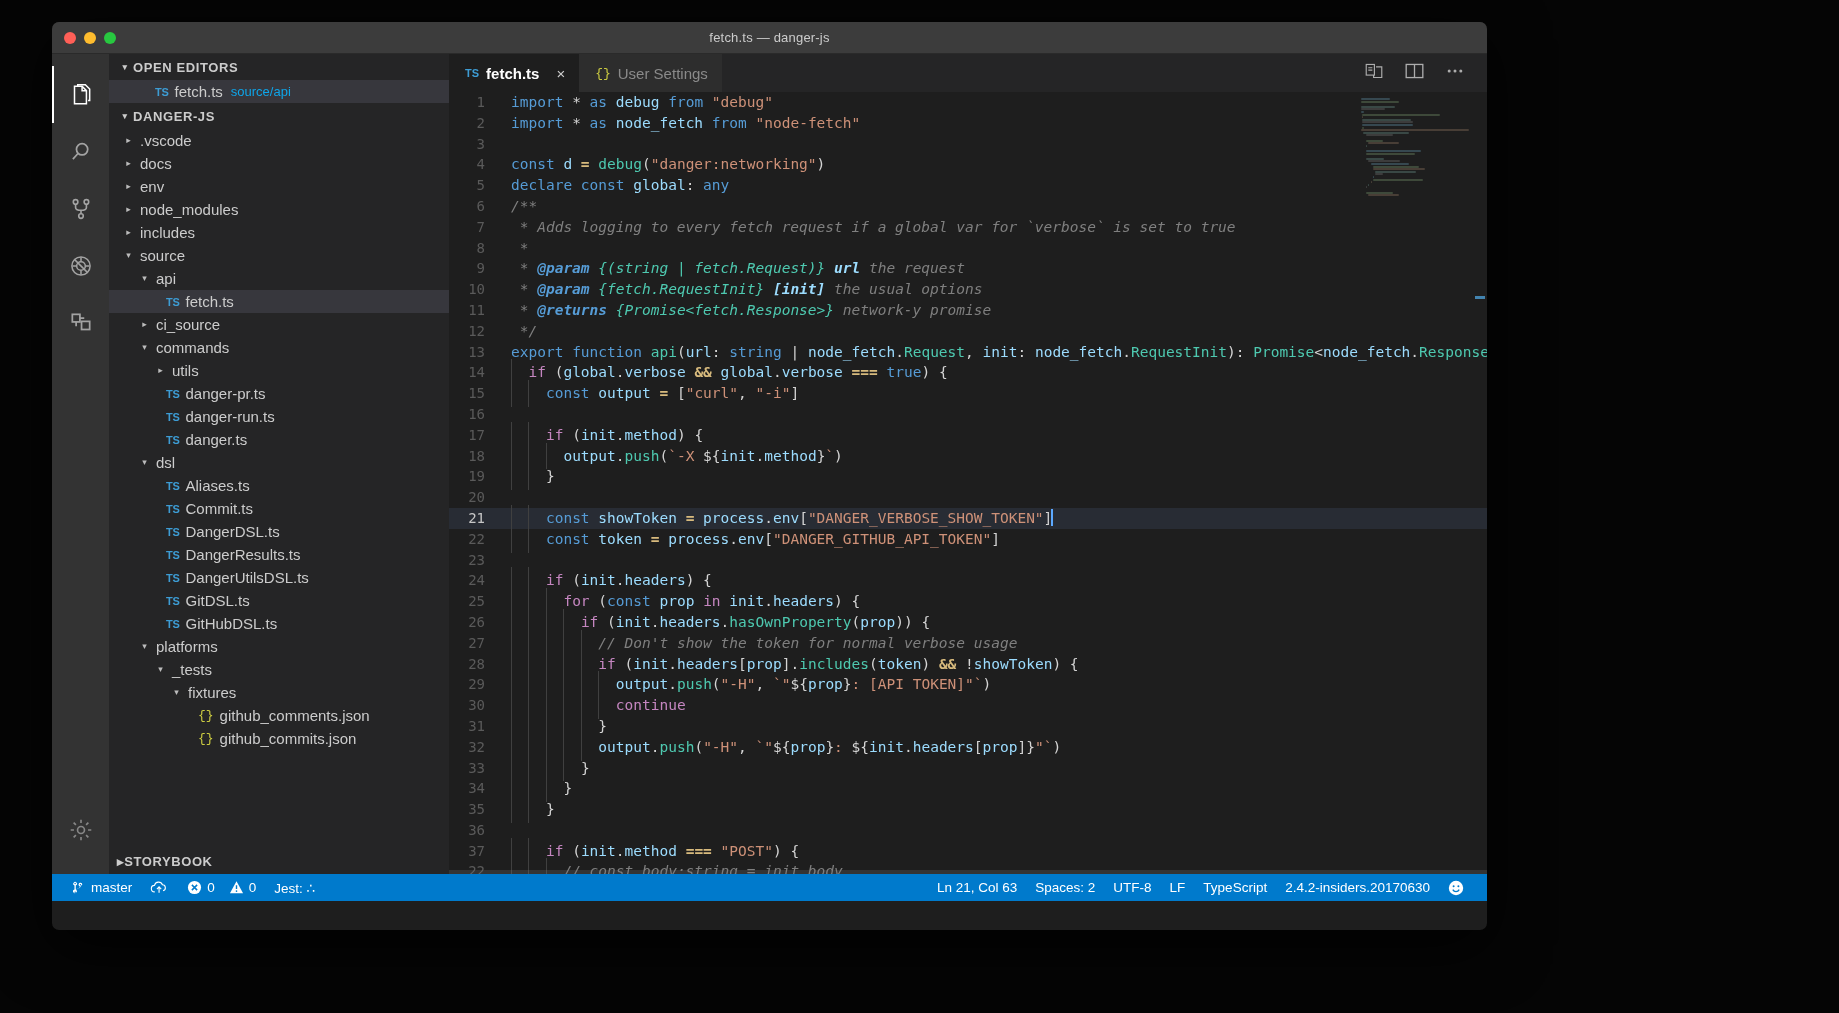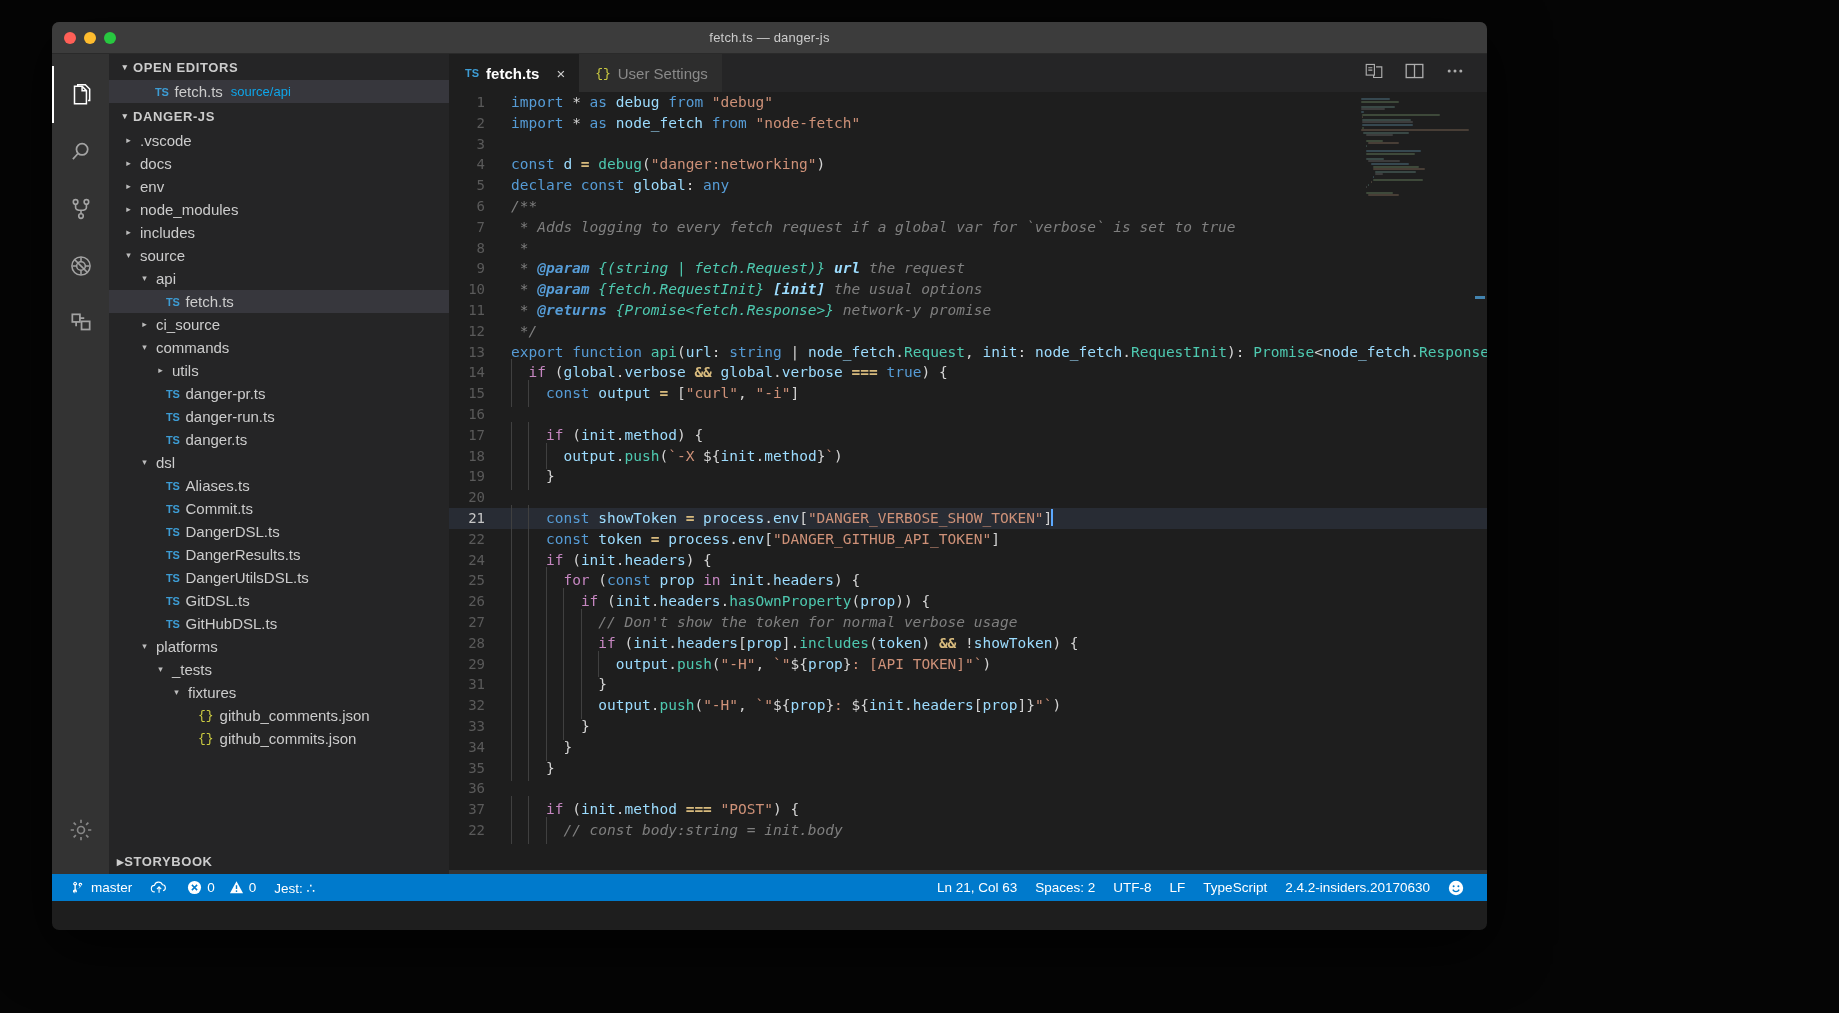--- a/index.html
+++ b/index.html
@@ -472,26 +472,28 @@
               <div class="cl"><span class="ln">13</span><span class="code"><span class="k">export</span><span class="punct"> </span><span class="k">function</span><span class="punct"> </span><span class="fg">api</span><span class="punct">(</span><span class="var">url</span><span class="punct">:</span><span class="punct"> </span><span class="k">string</span><span class="punct"> </span><span class="punct">|</span><span class="punct"> </span><span class="var">node_fetch</span><span class="punct">.</span><span class="typ">Request</span><span class="punct">,</span><span class="punct"> </span><span class="var">init</span><span class="punct">:</span><span class="punct"> </span><span class="var">node_fetch</span><span class="punct">.</span><span class="typ">RequestInit</span><span class="punct">)</span><span class="punct">:</span><span class="punct"> </span><span class="typ">Promise</span><span class="punct">&lt;</span><span class="var">node_fetch</span><span class="punct">.</span><span class="typ">Response</span><span class="punct">&gt;</span><span class="punct"> </span><span class="punct">{</span></span></div>
               <div class="cl"><span class="ln">14</span><span class="code"><span class="ind">&nbsp;&nbsp;</span><span class="kc">if</span><span class="punct"> </span><span class="punct">(</span><span class="var">global</span><span class="punct">.</span><span class="var">verbose</span><span class="punct"> </span><span class="amp">&amp;&amp;</span><span class="punct"> </span><span class="var">global</span><span class="punct">.</span><span class="var">verbose</span><span class="punct"> </span><span class="eq3">===</span><span class="punct"> </span><span class="k">true</span><span class="punct">)</span><span class="punct"> </span><span class="punct">{</span></span></div>
               <div class="cl"><span class="ln">15</span><span class="code"><span class="ind">&nbsp;&nbsp;</span><span class="ind">&nbsp;&nbsp;</span><span class="k">const</span><span class="punct"> </span><span class="var">output</span><span class="punct"> </span><span class="amp">=</span><span class="punct"> </span><span class="punct">[</span><span class="str">"curl"</span><span class="punct">,</span><span class="punct"> </span><span class="str">"-i"</span><span class="punct">]</span></span></div>
               <div class="cl"><span class="ln">16</span><span class="code">&nbsp;</span></div>
               <div class="cl"><span class="ln">17</span><span class="code"><span class="ind">&nbsp;&nbsp;</span><span class="ind">&nbsp;&nbsp;</span><span class="kc">if</span><span class="punct"> </span><span class="punct">(</span><span class="var">init</span><span class="punct">.</span><span class="var">method</span><span class="punct">)</span><span class="punct"> </span><span class="punct">{</span></span></div>
               <div class="cl"><span class="ln">18</span><span class="code"><span class="ind">&nbsp;&nbsp;</span><span class="ind">&nbsp;&nbsp;</span><span class="ind">&nbsp;&nbsp;</span><span class="var">output</span><span class="punct">.</span><span class="fg">push</span><span class="punct">(</span><span class="str">`-X <span class="punct">${</span><span class="var">init</span><span class="punct">.</span><span class="var">method</span><span class="punct">}</span>`</span><span class="punct">)</span></span></div>
               <div class="cl"><span class="ln">19</span><span class="code"><span class="ind">&nbsp;&nbsp;</span><span class="ind">&nbsp;&nbsp;</span><span class="punct">}</span></span></div>
               <div class="cl"><span class="ln">20</span><span class="code">&nbsp;</span></div>
               <div class="cl active"><span class="ln">21</span><span class="code"><span class="ind">&nbsp;&nbsp;</span><span class="ind">&nbsp;&nbsp;</span><span class="k">const</span><span class="punct"> </span><span class="var">showToken</span><span class="punct"> </span><span class="amp">=</span><span class="punct"> </span><span class="var">process</span><span class="punct">.</span><span class="var">env</span><span class="punct">[</span><span class="str">"DANGER_VERBOSE_SHOW_TOKEN"</span><span class="punct">]</span><span class="caret"></span></span></div>
               <div class="cl"><span class="ln">22</span><span class="code"><span class="ind">&nbsp;&nbsp;</span><span class="ind">&nbsp;&nbsp;</span><span class="k">const</span><span class="punct"> </span><span class="var">token</span><span class="punct"> </span><span class="amp">=</span><span class="punct"> </span><span class="var">process</span><span class="punct">.</span><span class="var">env</span><span class="punct">[</span><span class="str">"DANGER_GITHUB_API_TOKEN"</span><span class="punct">]</span></span></div>
+              <div class="cl"><span class="ln">23</span><span class="code">&nbsp;</span></div>
               <div class="cl"><span class="ln">24</span><span class="code"><span class="ind">&nbsp;&nbsp;</span><span class="ind">&nbsp;&nbsp;</span><span class="kc">if</span><span class="punct"> </span><span class="punct">(</span><span class="var">init</span><span class="punct">.</span><span class="var">headers</span><span class="punct">)</span><span class="punct"> </span><span class="punct">{</span></span></div>
               <div class="cl"><span class="ln">25</span><span class="code"><span class="ind">&nbsp;&nbsp;</span><span class="ind">&nbsp;&nbsp;</span><span class="ind">&nbsp;&nbsp;</span><span class="kc">for</span><span class="punct"> </span><span class="punct">(</span><span class="k">const</span><span class="punct"> </span><span class="var">prop</span><span class="punct"> </span><span class="kc">in</span><span class="punct"> </span><span class="var">init</span><span class="punct">.</span><span class="var">headers</span><span class="punct">)</span><span class="punct"> </span><span class="punct">{</span></span></div>
               <div class="cl"><span class="ln">26</span><span class="code"><span class="ind">&nbsp;&nbsp;</span><span class="ind">&nbsp;&nbsp;</span><span class="ind">&nbsp;&nbsp;</span><span class="ind">&nbsp;&nbsp;</span><span class="kc">if</span><span class="punct"> </span><span class="punct">(</span><span class="var">init</span><span class="punct">.</span><span class="var">headers</span><span class="punct">.</span><span class="fg">hasOwnProperty</span><span class="punct">(</span><span class="var">prop</span><span class="punct">)</span><span class="punct">)</span><span class="punct"> </span><span class="punct">{</span></span></div>
               <div class="cl"><span class="ln">27</span><span class="code"><span class="ind">&nbsp;&nbsp;</span><span class="ind">&nbsp;&nbsp;</span><span class="ind">&nbsp;&nbsp;</span><span class="ind">&nbsp;&nbsp;</span><span class="ind">&nbsp;&nbsp;</span><span class="cmt">// Don't show the token for normal verbose usage</span></span></div>
               <div class="cl"><span class="ln">28</span><span class="code"><span class="ind">&nbsp;&nbsp;</span><span class="ind">&nbsp;&nbsp;</span><span class="ind">&nbsp;&nbsp;</span><span class="ind">&nbsp;&nbsp;</span><span class="ind">&nbsp;&nbsp;</span><span class="kc">if</span><span class="punct"> </span><span class="punct">(</span><span class="var">init</span><span class="punct">.</span><span class="var">headers</span><span class="punct">[</span><span class="var">prop</span><span class="punct">]</span><span class="punct">.</span><span class="fg">includes</span><span class="punct">(</span><span class="var">token</span><span class="punct">)</span><span class="punct"> </span><span class="amp">&amp;&amp;</span><span class="punct"> </span><span class="punct">!</span><span class="var">showToken</span><span class="punct">)</span><span class="punct"> </span><span class="punct">{</span></span></div>
               <div class="cl"><span class="ln">29</span><span class="code"><span class="ind">&nbsp;&nbsp;</span><span class="ind">&nbsp;&nbsp;</span><span class="ind">&nbsp;&nbsp;</span><span class="ind">&nbsp;&nbsp;</span><span class="ind">&nbsp;&nbsp;</span><span class="ind">&nbsp;&nbsp;</span><span class="var">output</span><span class="punct">.</span><span class="fg">push</span><span class="punct">(</span><span class="str">"-H"</span><span class="punct">,</span><span class="punct"> </span><span class="str">`"<span class="punct">${</span><span class="var">prop</span><span class="punct">}</span>: [API TOKEN]"`</span><span class="punct">)</span></span></div>
+              <div class="cl"><span class="ln">30</span><span class="code"><span class="ind">&nbsp;&nbsp;</span><span class="ind">&nbsp;&nbsp;</span><span class="ind">&nbsp;&nbsp;</span><span class="ind">&nbsp;&nbsp;</span><span class="ind">&nbsp;&nbsp;</span><span class="ind">&nbsp;&nbsp;</span><span class="kc">continue</span></span></div>
               <div class="cl"><span class="ln">31</span><span class="code"><span class="ind">&nbsp;&nbsp;</span><span class="ind">&nbsp;&nbsp;</span><span class="ind">&nbsp;&nbsp;</span><span class="ind">&nbsp;&nbsp;</span><span class="ind">&nbsp;&nbsp;</span><span class="punct">}</span></span></div>
               <div class="cl"><span class="ln">32</span><span class="code"><span class="ind">&nbsp;&nbsp;</span><span class="ind">&nbsp;&nbsp;</span><span class="ind">&nbsp;&nbsp;</span><span class="ind">&nbsp;&nbsp;</span><span class="ind">&nbsp;&nbsp;</span><span class="var">output</span><span class="punct">.</span><span class="fg">push</span><span class="punct">(</span><span class="str">"-H"</span><span class="punct">,</span><span class="punct"> </span><span class="str">`"<span class="punct">${</span><span class="var">prop</span><span class="punct">}</span>: <span class="punct">${</span><span class="var">init</span><span class="punct">.</span><span class="var">headers</span><span class="punct">[</span><span class="var">prop</span><span class="punct">]</span><span class="punct">}</span>"`</span><span class="punct">)</span></span></div>
               <div class="cl"><span class="ln">33</span><span class="code"><span class="ind">&nbsp;&nbsp;</span><span class="ind">&nbsp;&nbsp;</span><span class="ind">&nbsp;&nbsp;</span><span class="ind">&nbsp;&nbsp;</span><span class="punct">}</span></span></div>
               <div class="cl"><span class="ln">34</span><span class="code"><span class="ind">&nbsp;&nbsp;</span><span class="ind">&nbsp;&nbsp;</span><span class="ind">&nbsp;&nbsp;</span><span class="punct">}</span></span></div>
               <div class="cl"><span class="ln">35</span><span class="code"><span class="ind">&nbsp;&nbsp;</span><span class="ind">&nbsp;&nbsp;</span><span class="punct">}</span></span></div>
               <div class="cl"><span class="ln">36</span><span class="code">&nbsp;</span></div>
               <div class="cl"><span class="ln">37</span><span class="code"><span class="ind">&nbsp;&nbsp;</span><span class="ind">&nbsp;&nbsp;</span><span class="kc">if</span><span class="punct"> </span><span class="punct">(</span><span class="var">init</span><span class="punct">.</span><span class="var">method</span><span class="punct"> </span><span class="eq3">===</span><span class="punct"> </span><span class="str">"POST"</span><span class="punct">)</span><span class="punct"> </span><span class="punct">{</span></span></div>
               <div class="cl"><span class="ln">22</span><span class="code"><span class="ind">&nbsp;&nbsp;</span><span class="ind">&nbsp;&nbsp;</span><span class="ind">&nbsp;&nbsp;</span><span class="cmt">// const body:string = init.body</span></span></div>
             </div>
           <div id="minimap">

